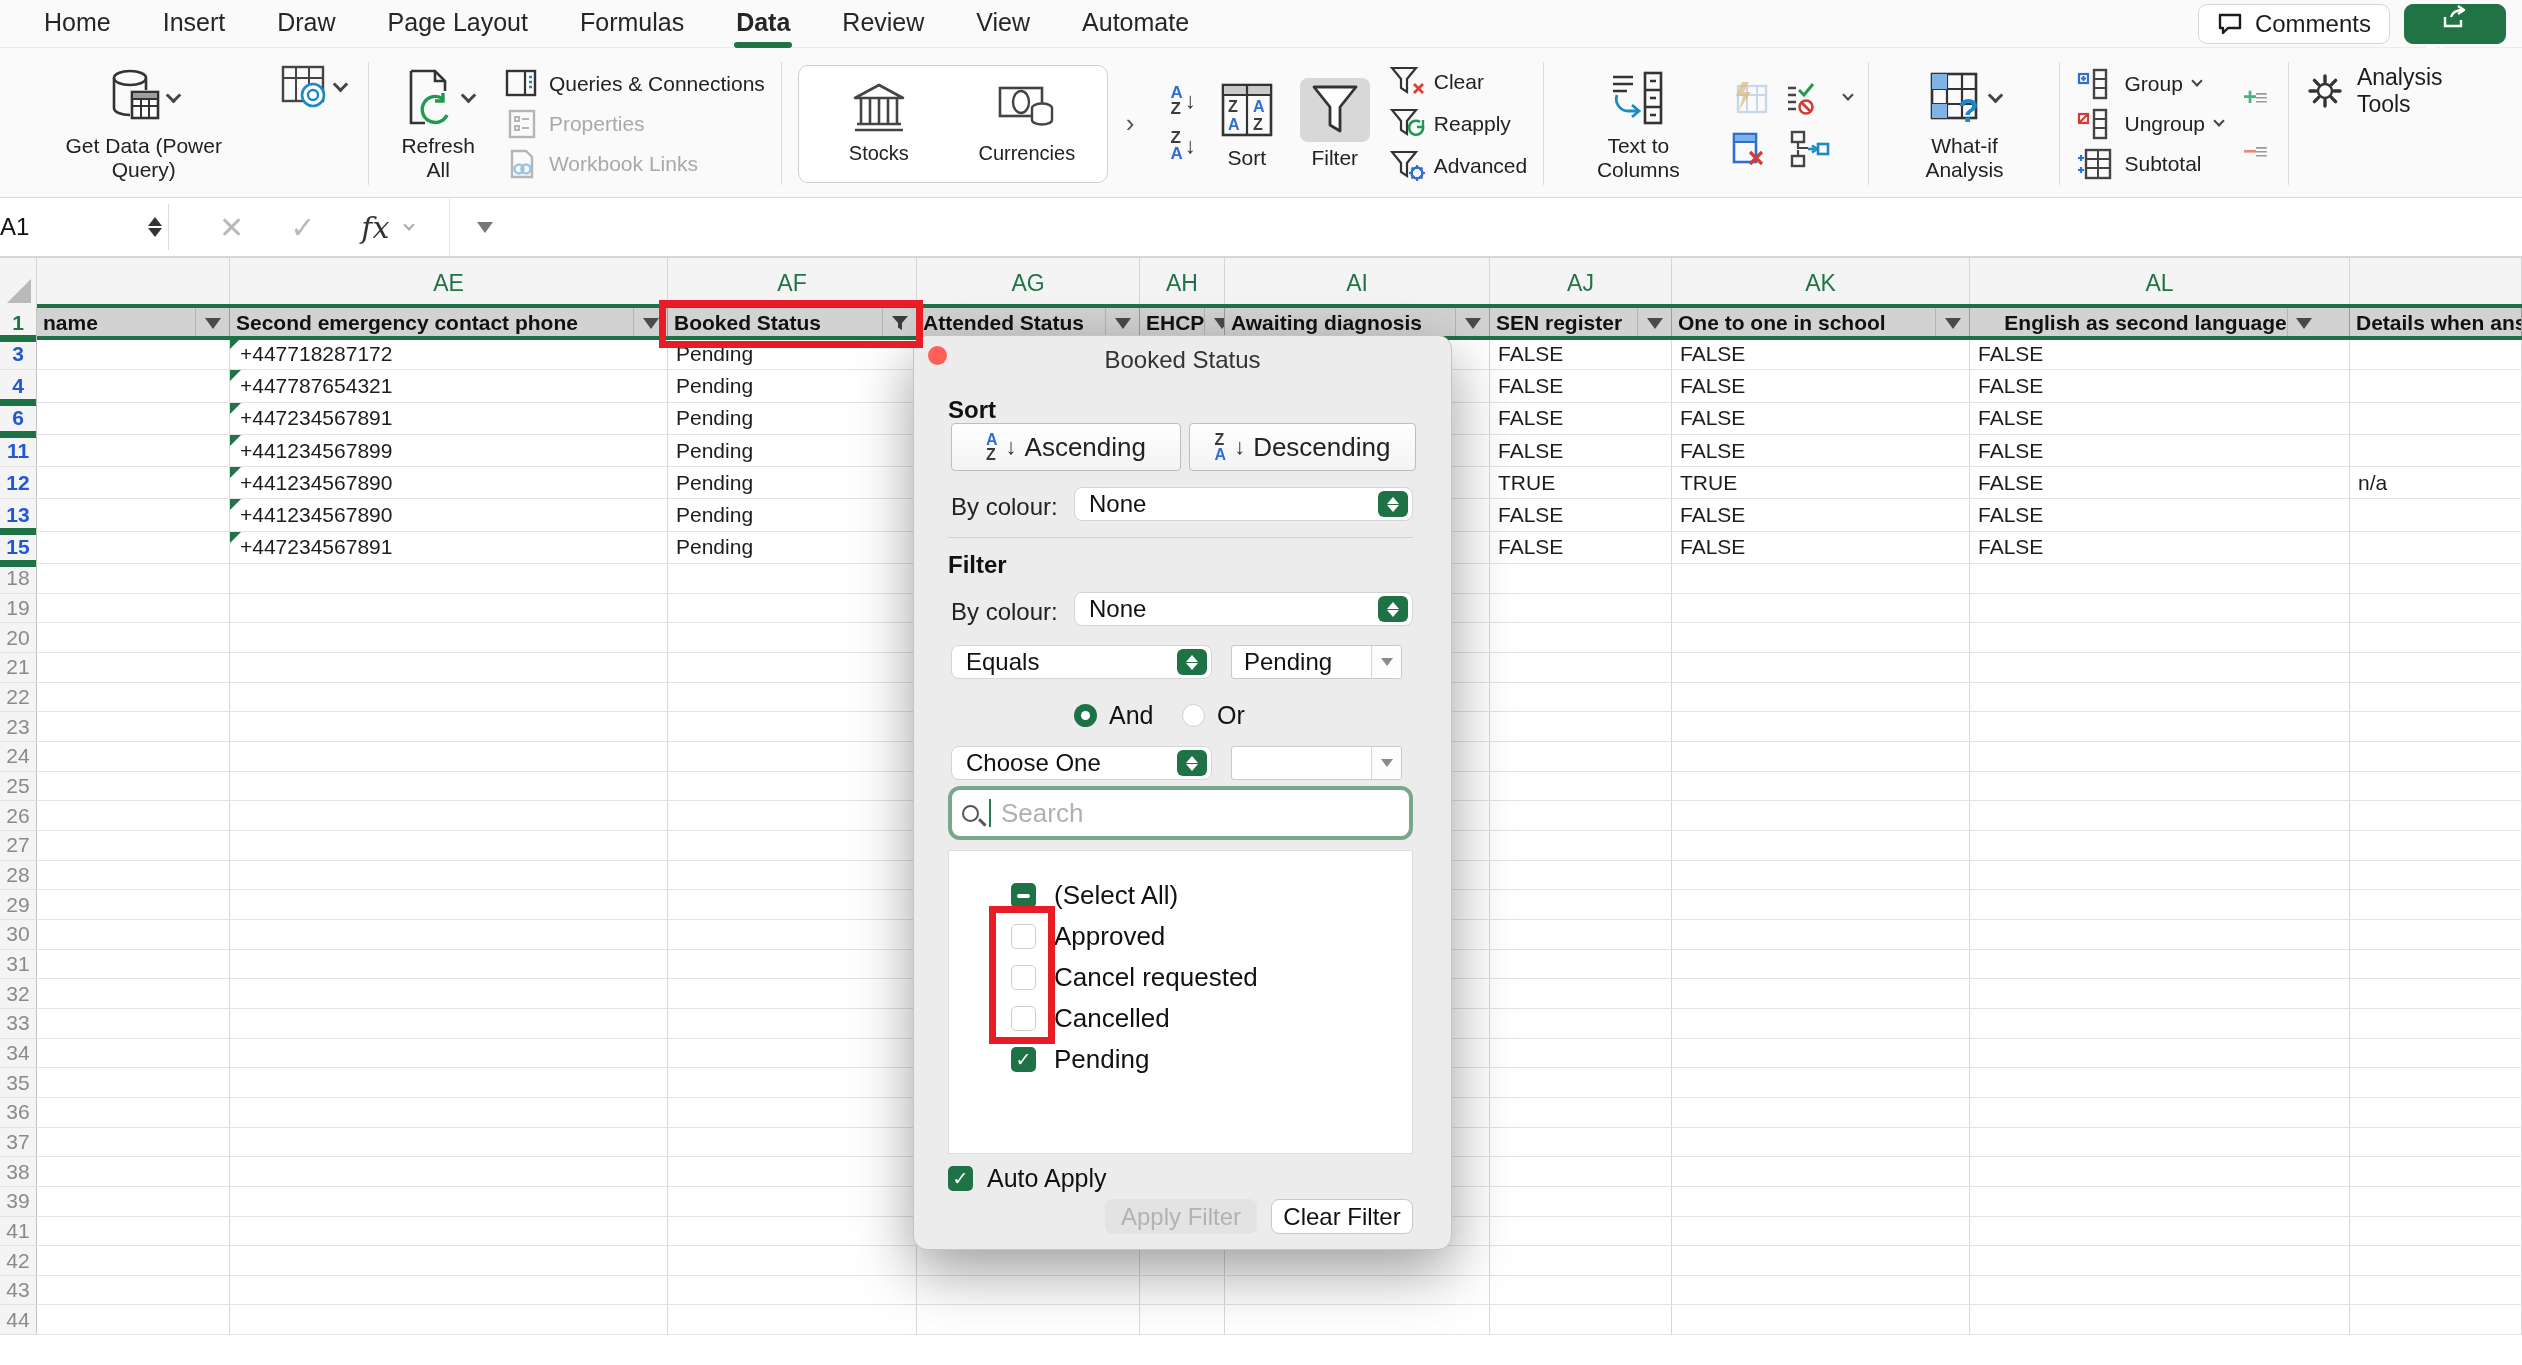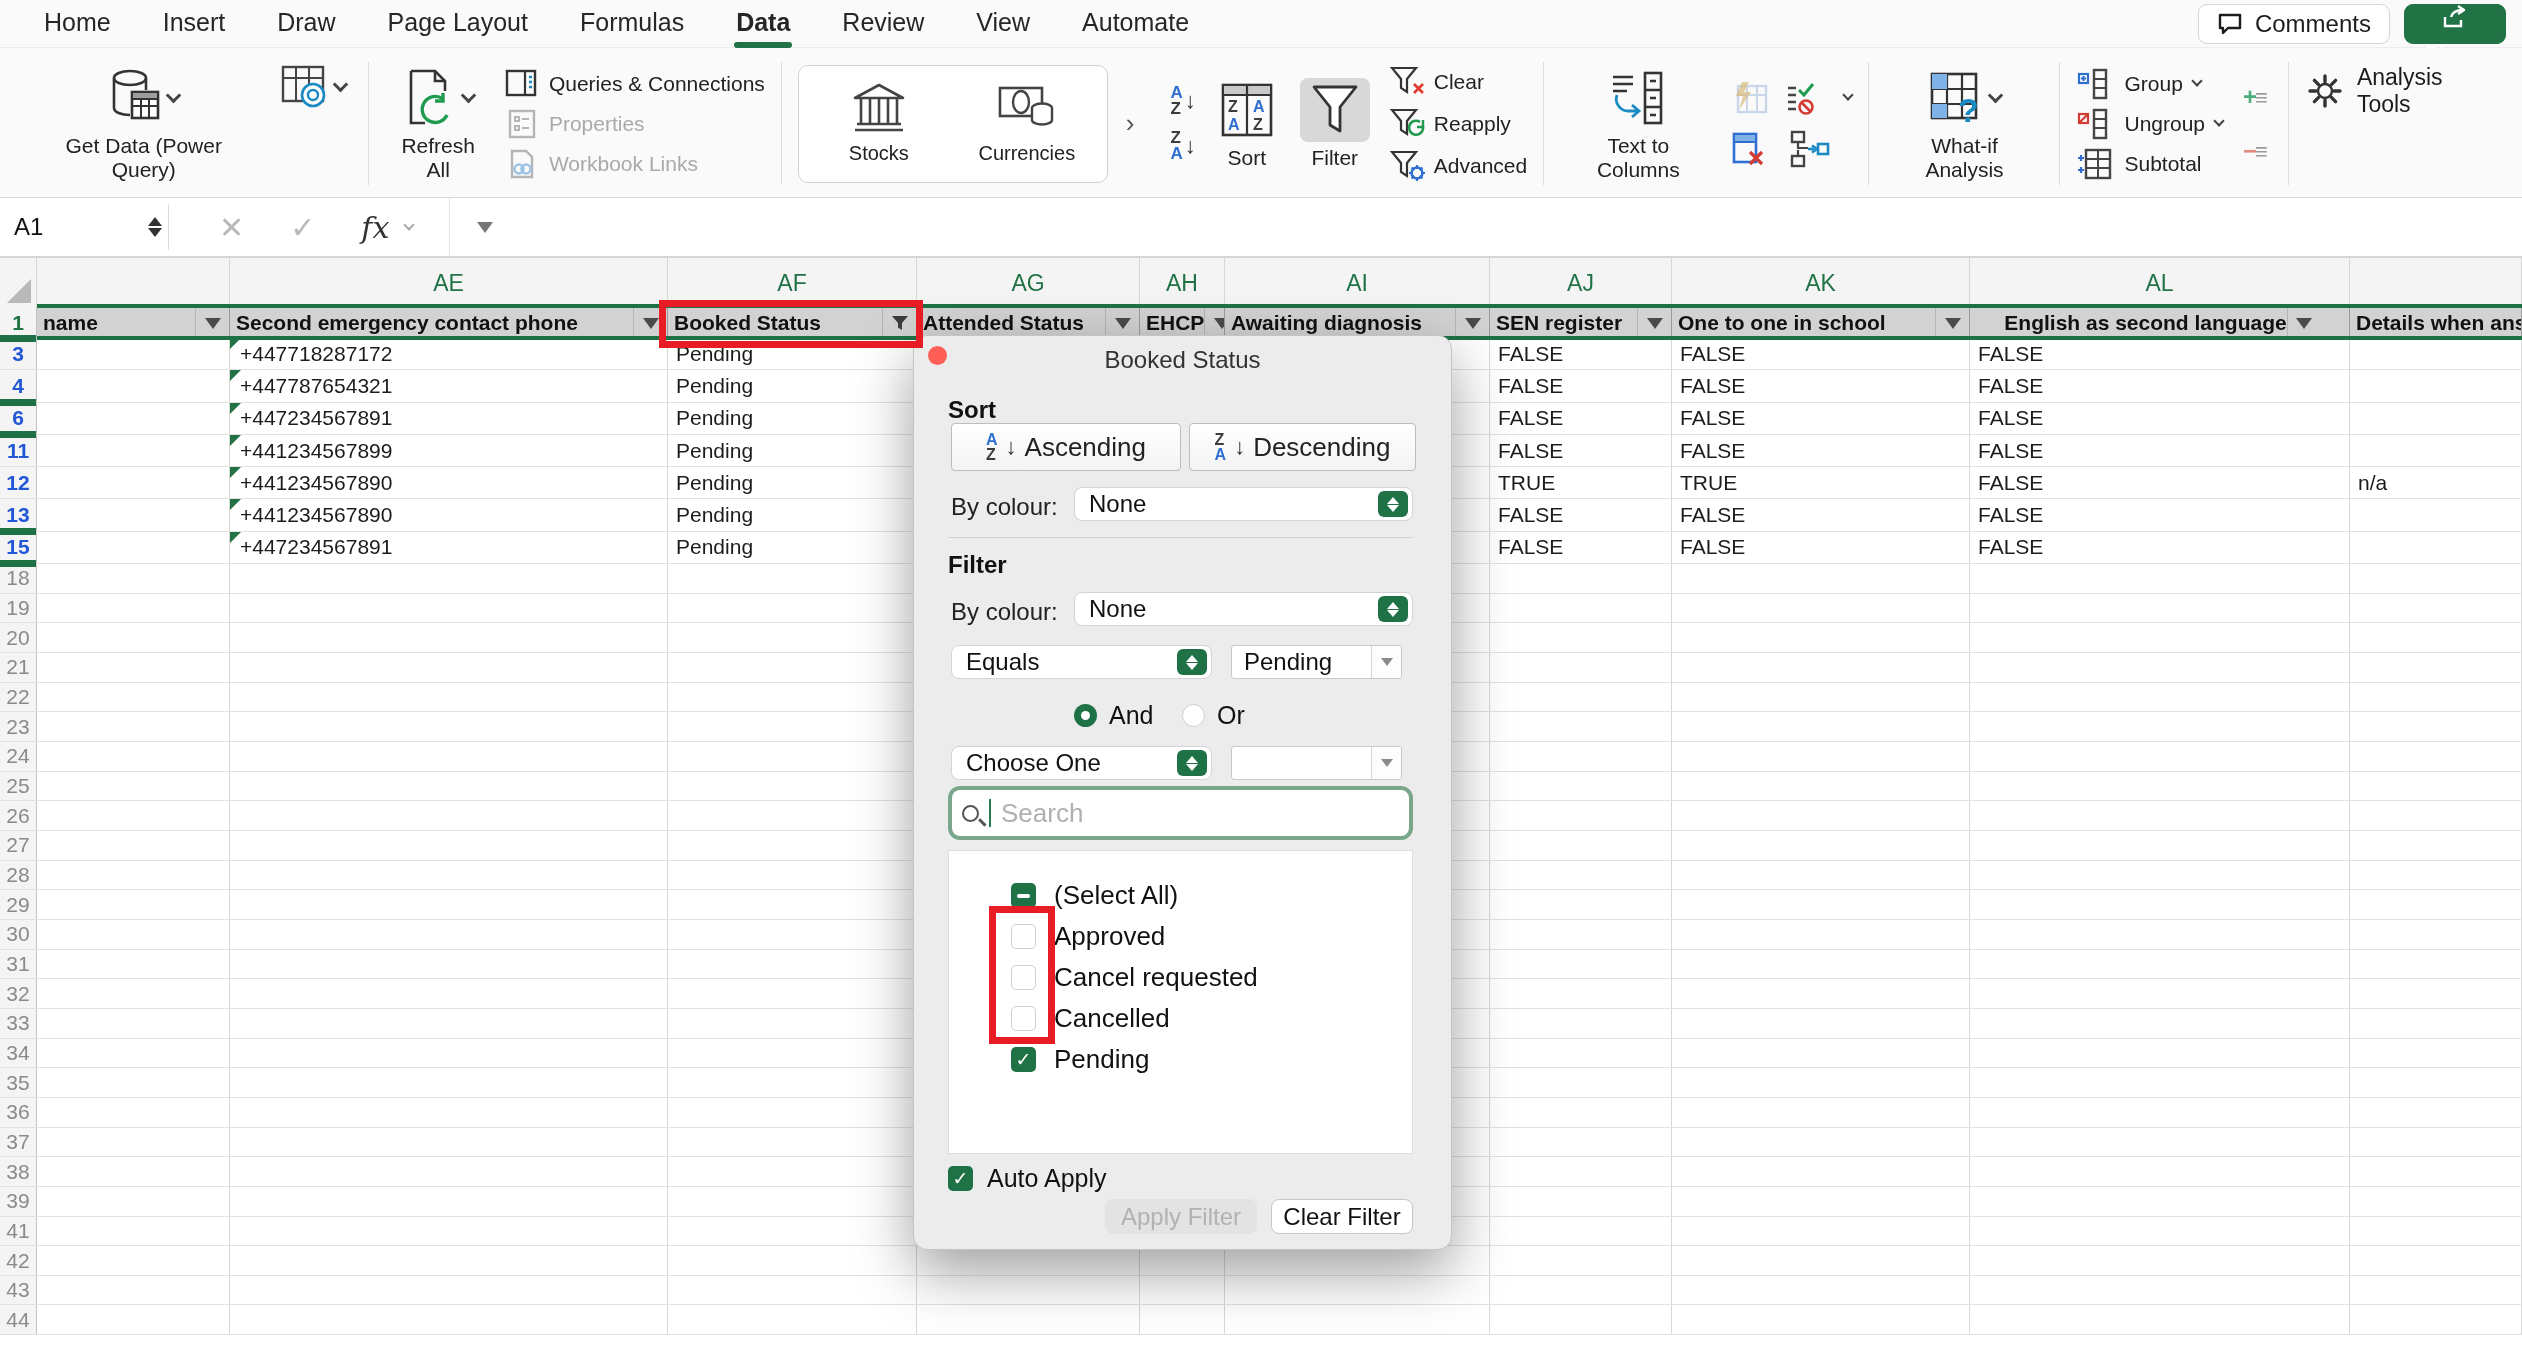--- a/index.html
+++ b/index.html
@@ -56,21 +56,21 @@
   .funnel-line{display:flex;align-items:center;gap:8px;font-size:21px;color:#222;}
   .plusminus{display:flex;flex-direction:column;gap:26px;justify-content:center;padding:0 6px;}
   .pm{font-size:22px;color:#9a9a9a;letter-spacing:-2px;}
   .pm b{font-size:24px;}
   .gear-glyph{font-size:34px;color:#333;font-weight:normal;}
   .analysis{display:flex;align-items:flex-start;gap:12px;padding-top:10px;font-size:23px;color:#1c1c1c;}
 
   
   .fbar{position:absolute;left:0;top:198px;width:100%;height:60px;background:#fff;
     border-bottom:2px solid #d6d6d6;display:flex;align-items:stretch;}
-  .namebox{width:168px;display:flex;align-items:center;padding-left:14px;font-size:24px;color:#111;}
+  .namebox{width:168px;display:flex;align-items:center;font-size:24px;color:#111;}
   .stepper{display:flex;flex-direction:column;justify-content:center;gap:2px;width:26px;align-items:center;}
   .stepper .up,.stepper .dn{width:0;height:0;border-left:7px solid transparent;border-right:7px solid transparent;}
   .stepper .up{border-bottom:9px solid #333;}
   .stepper .dn{border-top:9px solid #333;}
   .fdiv{width:1px;background:#dcdcdc;margin:6px 0;}
   .ficons{display:flex;align-items:center;gap:46px;padding:0 36px 0 50px;}
   .ficon-x{font-size:30px;color:#b9b9b9;font-weight:bold;}
   .ficon-ck{font-size:30px;color:#b9b9b9;font-weight:bold;}
   .ficon-fx{font-size:30px;color:#333;font-style:italic;font-family:"DejaVu Serif",serif;}
   .ficon-ch{margin-left:-30px;}

